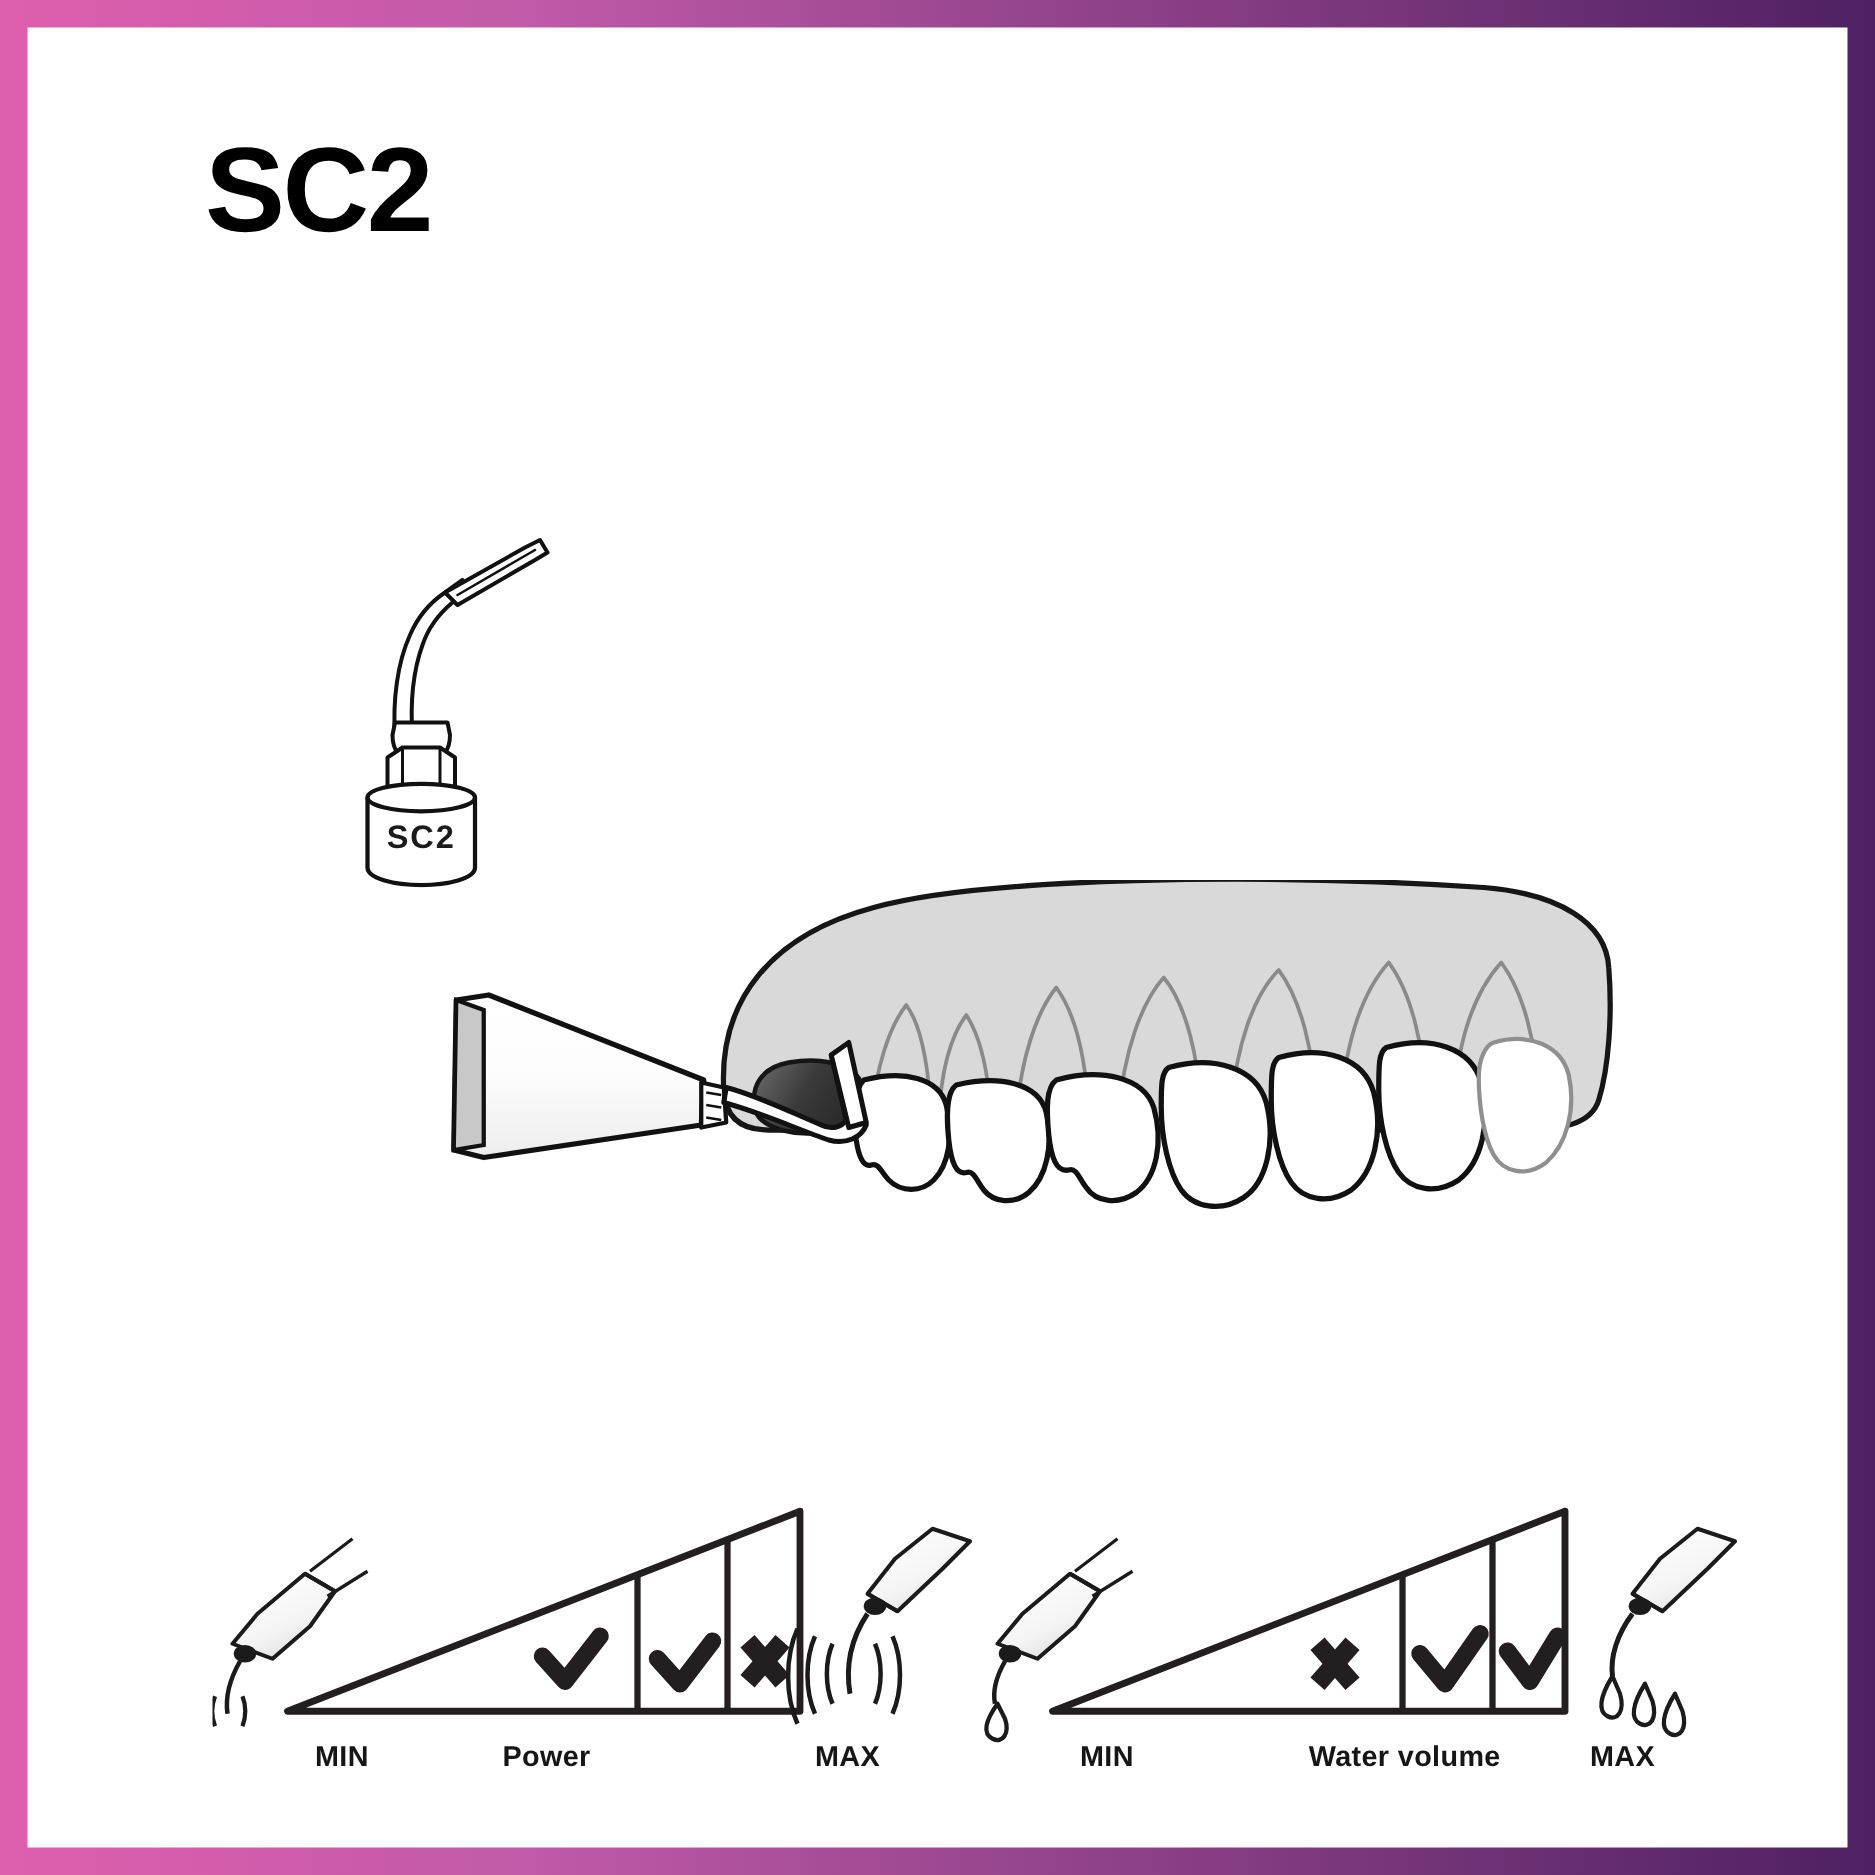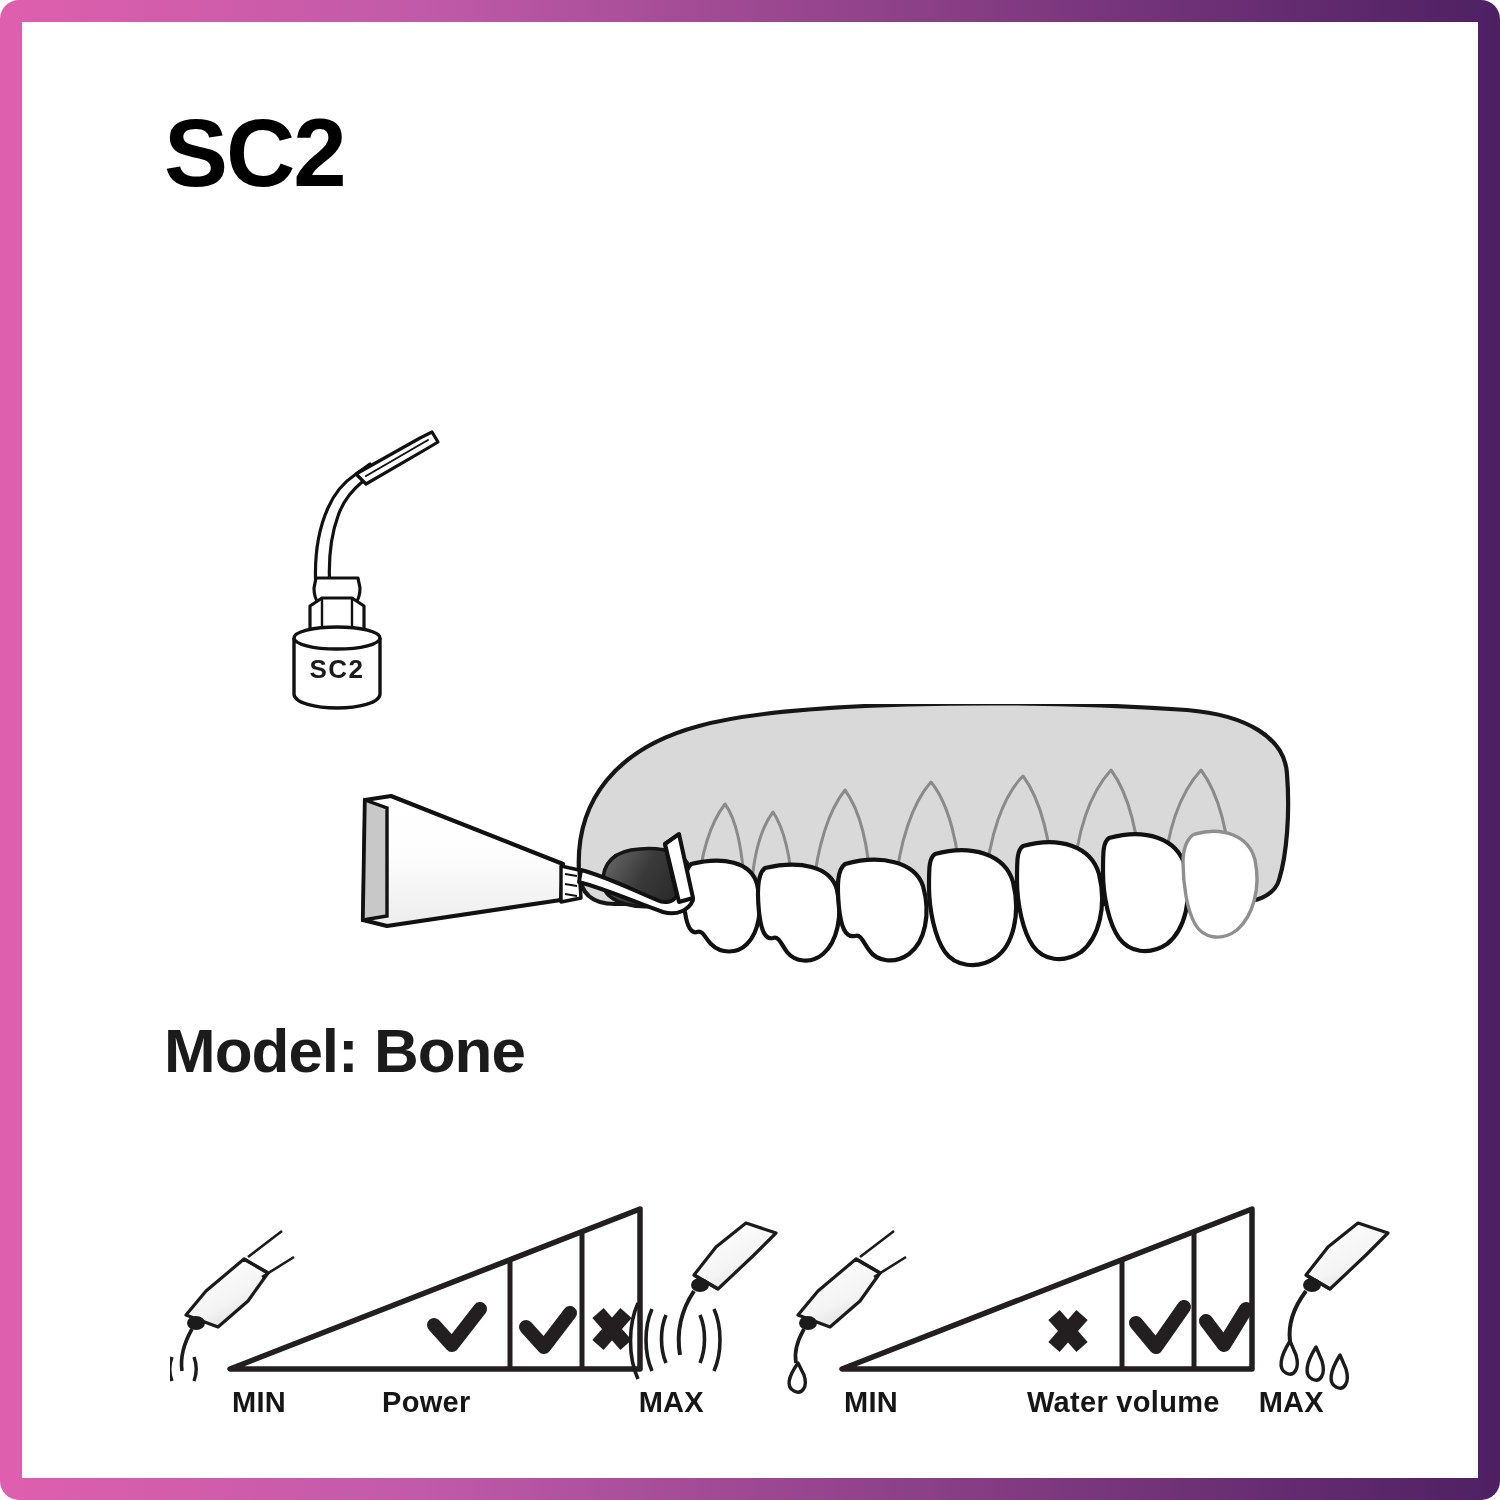--- a/index.html
+++ b/index.html
@@ -7,21 +7,20 @@
   html, body {
     width:1500px; height:1500px;
     font-family:"Liberation Sans", sans-serif;
     background:#ffffff;
   }
   #card {
     position:relative;
     width:1500px; height:1500px;
     background:linear-gradient(90deg, #de5fad 0%, #c15aa8 28%, #8a3f86 62%, #4e2063 100%);
     padding:22px;
-    border-radius:19px;
   }
   #inner {
     position:relative;
     width:100%; height:100%;
     background:#ffffff;
     overflow:hidden;
   }
 
   
   #header { position:absolute; left:142px; top:82px; width:1180px; }
@@ -60,25 +59,26 @@
   #scales { position:absolute; left:0px; top:1175px; width:1456px; height:230px; }
   .scale-group { position:absolute; top:0; width:620px; height:230px; }
   .scale-group.power { left:148px; }
   .scale-group.water { left:760px; }
 
   .scale-svg { position:absolute; left:0; top:0; }
 
   .scale-caption {
     position:absolute;
     bottom:8px;
-    font-size:29px;
+    font-size:23px;
     font-weight:bold;
     color:#161616;
     letter-spacing:0.3px;
     white-space:nowrap;
+    margin-left:20px;
   }
   .cap-min  { left:62px; }
   .cap-mid  { left:50%; transform:translateX(-50%); }
   .cap-max  { right:82px; }
   .water .cap-mid { left:245px; transform:none;text-align:right; }
   .power .cap-mid { left:212px; transform:none;text-align:center; }
   .power .cap-max { right:86px; }
   .water .cap-max { right:78px; }
 </style>
 </head>
@@ -186,21 +186,20 @@
 
         <g fill="#ffffff" stroke="#111111" stroke-width="4" stroke-linejoin="round" stroke-linecap="round">
           <path d="M232,178 C262,186 292,200 316,208 C330,212 342,206 346,196
                    L330,132 L318,140 L330,192 C326,198 318,200 310,196
                    C286,186 258,172 234,166 Z"></path>
           <path d="M318,140 L332,130 L346,194 L332,198 Z"></path>
         </g>
       </svg>
     </div>
 
-    <div id="model-label">Model: Bone</div>
 
     <div id="scales">
 
       <div class="scale-group power">
         <svg class="scale-svg" width="620" height="200" viewBox="0 0 620 200" xmlns="http://www.w3.org/2000/svg">
           <defs>
             <linearGradient id="tipConeA" x1="0.2" y1="0" x2="0.8" y2="1">
               <stop offset="0%" stop-color="#ffffff"></stop>
               <stop offset="60%" stop-color="#f4f4f4"></stop>
               <stop offset="100%" stop-color="#d8d8d8"></stop>

